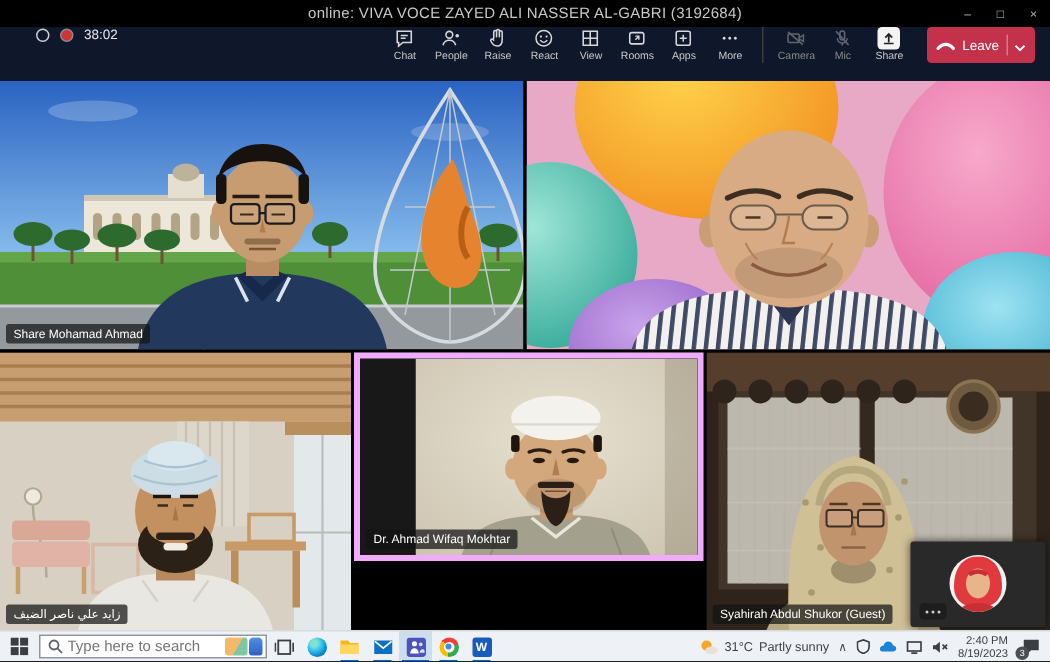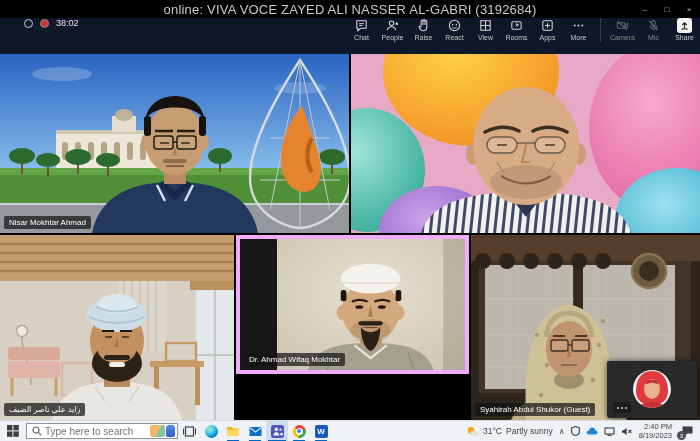--- a/index.html
+++ b/index.html
@@ -2,21 +2,21 @@
 <html><head>
 <meta charset="utf-8">
 <style>
   * { margin:0; padding:0; box-sizing:border-box; }
   body { font-family:"Liberation Sans","DejaVu Sans",sans-serif; background:#000; }
   .screen { position:relative; width:700px; height:441px; overflow:hidden; background:#000; }
 
   
   .titlebar { position:absolute; top:0; left:0; width:700px; height:18px; background:#000;
               display:flex; align-items:center; }
-  .titlebar .title { flex:1; text-align:center; color:#c9c9c9; font-size:13px; letter-spacing:.2px; }
+  .titlebar .title { flex:1; text-align:center; color:#c9c9c9; font-size:10px; letter-spacing:.2px; }
   .win-controls { position:absolute; right:0; top:0; height:18px; display:flex; }
   .win-btn { width:22px; height:18px; color:#bbb; font-size:8px; display:flex; align-items:center; justify-content:center; cursor:default; }
 
   
   .toolbar { position:absolute; top:18px; left:0; width:700px; height:36px; background:#0f172a;
              display:flex; align-items:flex-start; }
   .rec-group { display:flex; align-items:center; gap:7px; margin-left:24px; }
   .ring { width:9px; height:9px; border:1.4px solid #cfcfcf; border-radius:50%; }
   .recdot { width:9px; height:9px; border:1.4px solid #8b8b8b; border-radius:50%; background:#d13438; }
   .timer { color:#e8e8e8; font-size:9px; }
@@ -207,20 +207,30 @@
     <div class="tb-btn">
       <span class="share-box">
           <svg width="11" height="11" viewBox="0 0 12 12">
             <path d="M6 9V3M3.5 5.5 6 3l2.5 2.5" fill="none" stroke="#222" stroke-width="1.3"></path>
             <path d="M2.5 9.8h7" stroke="#222" stroke-width="1.2"></path>
           </svg>
         </span>
       <span class="tb-label">Share</span>
     </div>
 
+    <button class="leave-btn">
+      <span><svg width="13" height="9" viewBox="0 0 14 9">
+            <path d="M1.5 6.5C4.5 2.5 9.5 2.5 12.5 6.5" fill="none" stroke="#fff" stroke-width="2.2" stroke-linecap="round"></path>
+          </svg></span>
+      <span class="lbl">Leave</span>
+      <span class="leave-sep"></span>
+      <span><svg width="8" height="6" viewBox="0 0 8 6">
+            <path d="M1 1.5 4 4.5 7 1.5" fill="none" stroke="#fff" stroke-width="1.2"></path>
+          </svg></span>
+    </button>
   </div>
 
   <div class="stage">
 
     <div class="tile t1">
       <svg viewBox="0 0 349 179" preserveAspectRatio="none">
         <defs>
           <linearGradient id="sky1" x1="0" y1="0" x2="0" y2="1">
             <stop offset="0" stop-color="#2a63c2"></stop>
               <stop offset="1" stop-color="#8cc2ee"></stop>
@@ -283,21 +293,21 @@
           <path d="M155 77h18M177 77h18" stroke="#241a10" stroke-width="2.4"></path>
           <rect x="154" y="82" width="19" height="13" rx="2.5" fill="rgba(255,255,255,.08)" stroke="#1c1c1c" stroke-width="1.5"></rect>
           <rect x="177" y="82" width="19" height="13" rx="2.5" fill="rgba(255,255,255,.08)" stroke="#1c1c1c" stroke-width="1.5"></rect>
           <path d="M173 88h4" stroke="#1c1c1c" stroke-width="1.5"></path>
           <path d="M160 89h9M181 89h9" stroke="#3a2a1a" stroke-width="1.4"></path>
           <path d="M175 92l-2 9h4Z" fill="#b07c50"></path>
           <rect x="163" y="105" width="24" height="4" rx="2" fill="rgba(60,40,25,.4)"></rect>
           <path d="M166 112h18" stroke="#7a513a" stroke-width="1.6"></path>
         </g>
       </svg>
-      <span class="nametag">Nisar Mokhtar Ahmad</span>
+      <span class="nametag">Share Mohamad Ahmad</span>
     </div>
 
     <div class="tile t2">
       <svg viewBox="0 0 349 179" preserveAspectRatio="none">
         <defs>
           <radialGradient id="bOr" cx=".4" cy=".35" r=".8">
               <stop offset="0" stop-color="#ffd24a"></stop>
               <stop offset="1" stop-color="#f08a1d"></stop>
             </radialGradient>
           <radialGradient id="bPk" cx=".4" cy=".35" r=".8">

